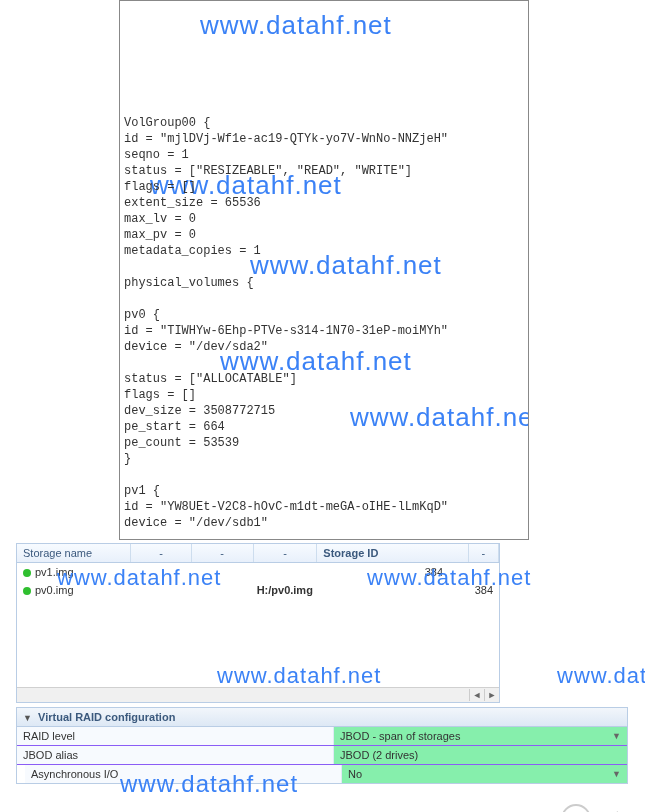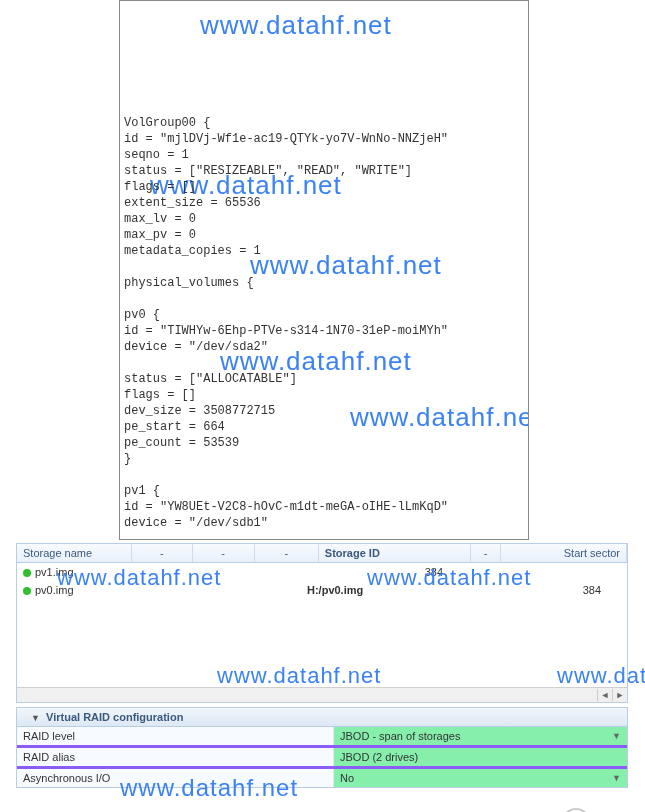--- a/index.html
+++ b/index.html
@@ -37,21 +37,21 @@
   .code-text {
     position: relative;
     z-index: 1;
   }
 
   
   .storage-table {
     margin: 3px 20px 0 16px;
     border: 1px solid #b9cde5;
     border-top: 1px solid #b9cde5;
-    width: 612px;
+    width: 484px;
     box-sizing: border-box;
   }
   .storage-header {
     display: flex;
     background: linear-gradient(#f7fbff, #e8f0fb);
     border-bottom: 1px solid #b9cde5;
   }
   .storage-header .cell {
     border-right: 1px solid #cdddee;
     padding: 3px 6px;
@@ -104,21 +104,21 @@
     line-height: 12px;
   }
 
   
   .section-header {
     margin: 4px 16px 0 16px;
     width: 612px;
     box-sizing: border-box;
     background: linear-gradient(#f2f6fb, #dde8f5);
     border: 1px solid #b9cde5;
-    padding: 3px 14px;
+    padding: 3px 6px;
     font-weight: bold;
     color: #3b597d;
   }
   .section-header .toggle {
     display: inline-block;
     width: 12px;
     font-size: 9px;
     color: #555;
     vertical-align: middle;
   }
@@ -126,23 +126,23 @@
   
   .config-table {
     margin: 0 16px 0 16px;
     width: 612px;
     border: 1px solid #b9cde5;
     border-top: none;
     box-sizing: border-box;
   }
   .config-row {
     display: flex;
-    border-bottom: 3px solid #8b5cf6;
-  }
-  .config-row:last-child { border-bottom: none; }
+    border-bottom: 1px solid #8b5cf6;
+  }
+  .config-row:last-child { border-bottom: none; margin-left: 8px; }
   .config-label {
     width: 304px;
     padding: 3px 6px;
     background: #f7fafe;
     border-right: 1px solid #dfe9f5;
     color: #333;
   }
   .config-value {
     flex: 1;
     padding: 3px 6px;
@@ -229,21 +229,20 @@
 </div>
 
 <div class="storage-table">
   <div class="storage-header">
     <div class="cell col-name">Storage name</div>
     <div class="cell col-dash">-</div>
     <div class="cell col-dash2">-</div>
     <div class="cell col-dash3">-</div>
     <div class="cell col-id">Storage ID</div>
     <div class="cell col-d4">-</div>
-    <div class="cell col-sector">Start sector</div>
   </div>
   <div class="storage-body">
     <div class="watermark" style="left:40px; top:2px; font-size:22px;">www.datahf.net</div>
     <div class="watermark" style="left:350px; top:2px; font-size:22px;">www.datahf.net</div>
     <div class="storage-row">
       <div class="cell col-name"><span class="dot"></span><span>pv1.img</span></div>
       <div class="cell col-dash"></div>
       <div class="cell col-dash2"></div>
       <div class="cell col-dash3"></div>
       <div class="cell col-d4"></div>
@@ -274,21 +273,21 @@
 
 <div class="config-table">
   <div class="config-row">
     <div class="config-label">RAID level</div>
     <div class="config-value">
       <span>JBOD - span of storages</span>
       <span class="drop">▼</span>
     </div>
   </div>
   <div class="config-row">
-    <div class="config-label">RAID alias</div>
+    <div class="config-label">JBOD alias</div>
     <div class="config-value">
       <span>JBOD (2 drives)</span>
     </div>
   </div>
   <div class="config-row">
     <div class="config-label">Asynchronous I/O</div>
     <div class="config-value">
       <span>No</span>
       <span class="drop">▼</span>
     </div>

